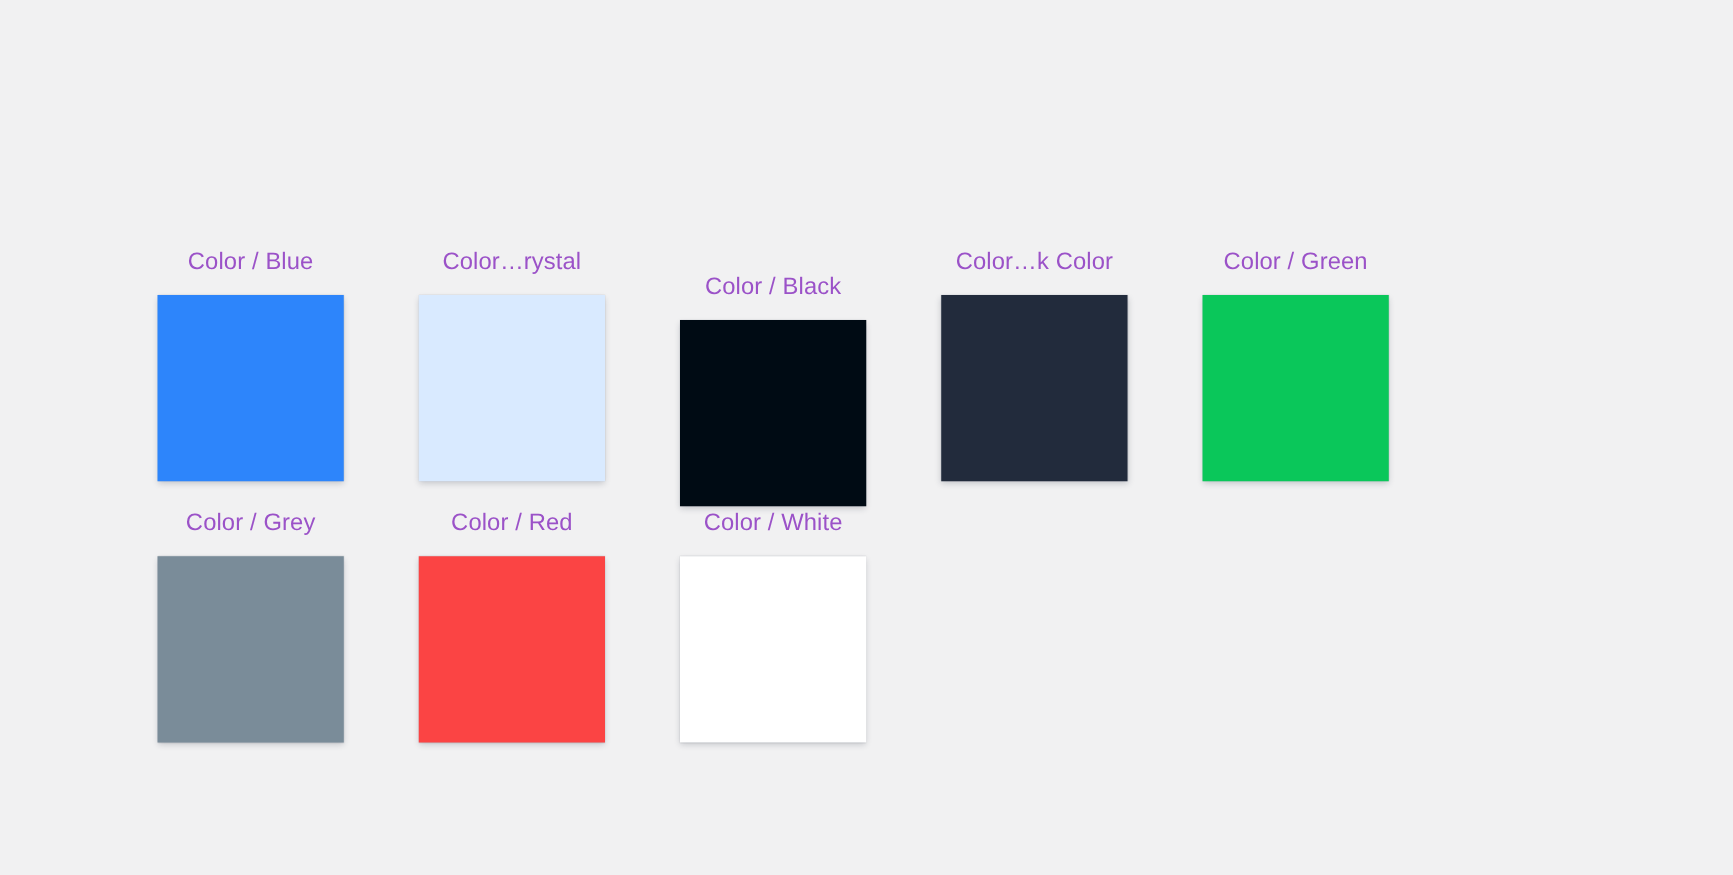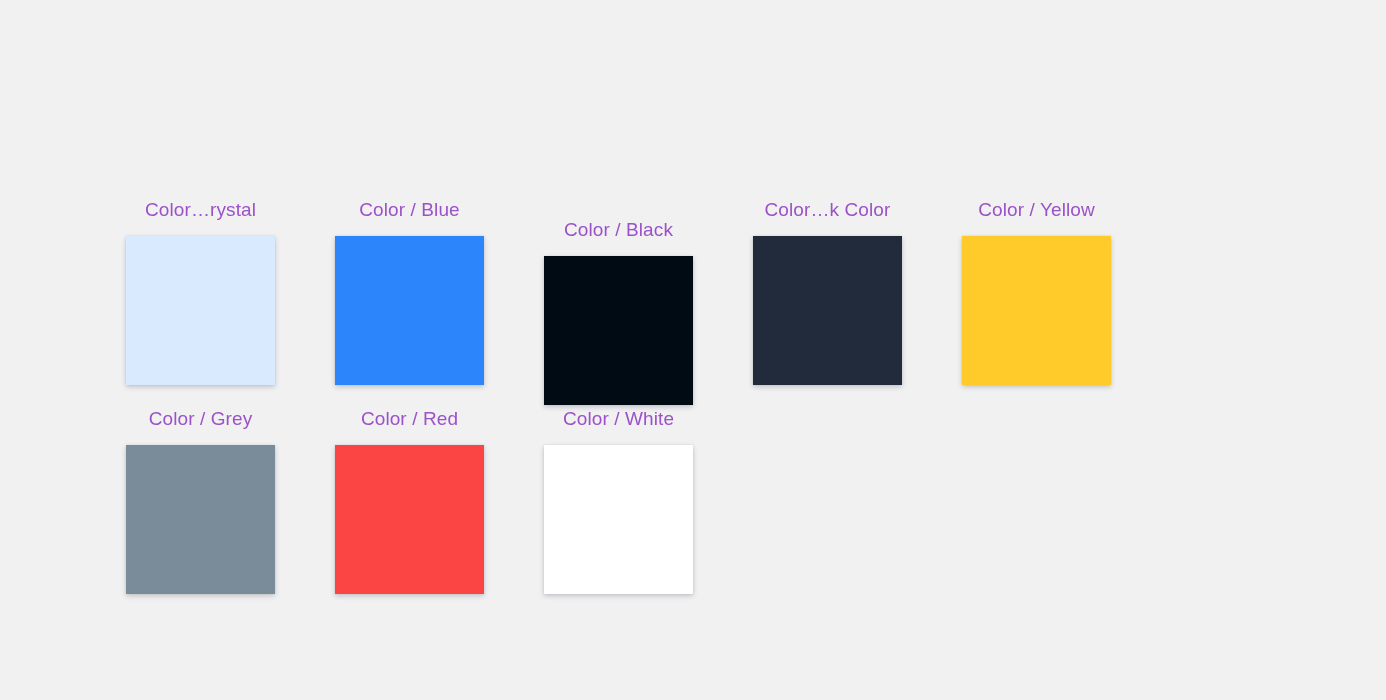--- a/index.html
+++ b/index.html
@@ -71,38 +71,38 @@
 </head>
 <body style="background-color: rgb(241, 241, 242);">
 
 <div class="canvas">
 
 
   <div class="grid">
 
     <div class="row">
       <div class="cell">
+        <div class="swatch-label" style="color: rgb(155, 82, 200);">Color / Blue</div>
+        <div class="swatch" style="background-color: rgb(45, 133, 251);"></div>
+      </div>
+      <div class="cell">
         <div class="swatch-label" style="color: rgb(155, 82, 200);">Color…rystal</div>
         <div class="swatch" style="background-color: rgb(217, 234, 255);"></div>
-      </div>
-      <div class="cell">
-        <div class="swatch-label" style="color: rgb(155, 82, 200);">Color / Blue</div>
-        <div class="swatch" style="background-color: rgb(45, 133, 251);"></div>
       </div>
       <div class="cell">
         <div class="swatch-label" style="color: rgb(155, 82, 200); margin-top: 20px;">Color / Black</div>
         <div class="swatch" style="background-color: rgb(0, 11, 20);"></div>
       </div>
       <div class="cell">
         <div class="swatch-label" style="color: rgb(155, 82, 200);">Color…k Color</div>
         <div class="swatch" style="background-color: rgb(34, 43, 60);"></div>
       </div>
       <div class="cell">
-        <div class="swatch-label" style="color: rgb(155, 82, 200);">Color / Yellow</div>
-        <div class="swatch" style="background-color: rgb(255, 203, 43);"></div>
+        <div class="swatch-label" style="color: rgb(155, 82, 200);">Color / Green</div>
+        <div class="swatch" style="background-color: rgb(10, 199, 90);"></div>
       </div>
     </div>
 
     <div class="row">
       <div class="cell">
         <div class="swatch-label" style="color: rgb(155, 82, 200);">Color / Grey</div>
         <div class="swatch" style="background-color: rgb(122, 140, 153);"></div>
       </div>
       <div class="cell">
         <div class="swatch-label" style="color: rgb(155, 82, 200);">Color / Red</div>

